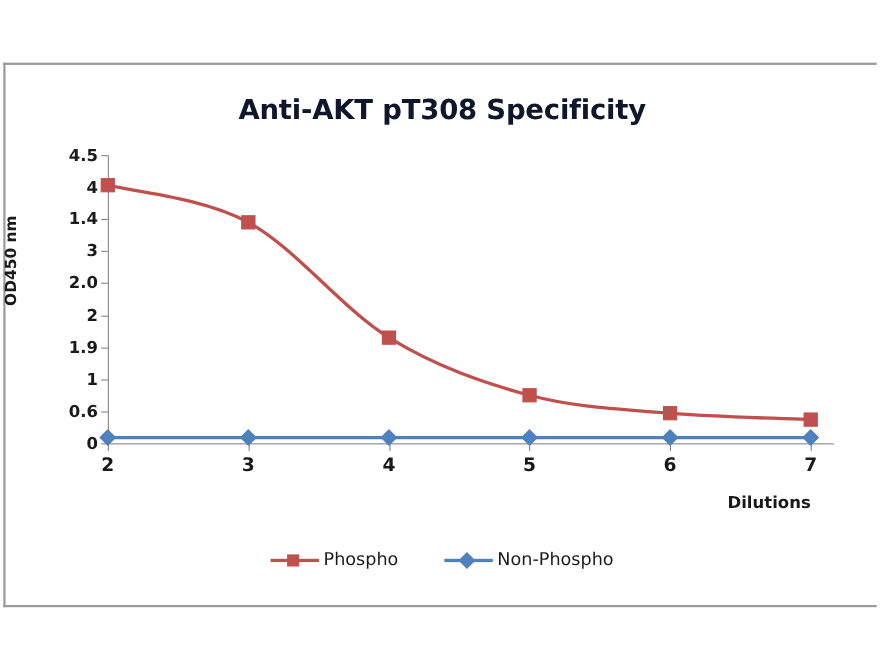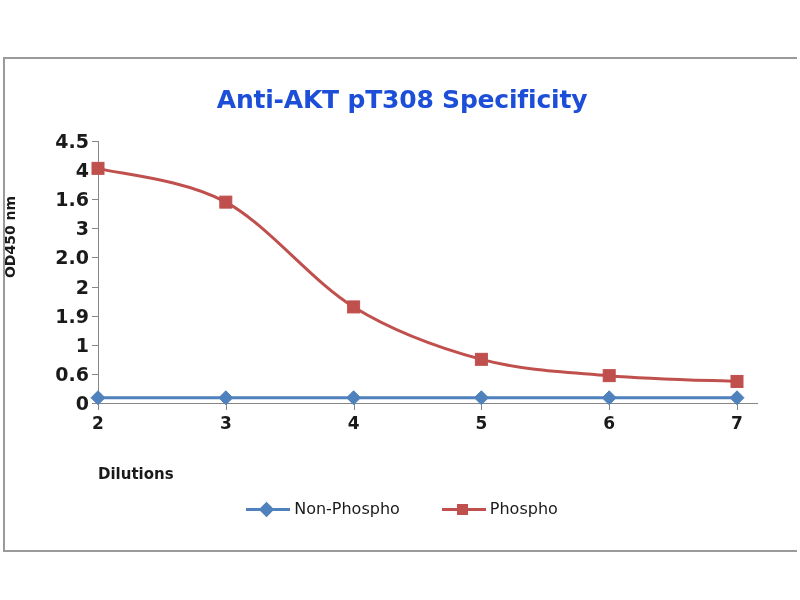--- a/index.html
+++ b/index.html
@@ -34,21 +34,21 @@
     box-sizing: border-box;
   }
   #chart-title {
     position: absolute;
     left: 0;
     top: 26px;
     width: 794px;
     text-align: center;
     font-size: 25px;
     font-weight: bold;
-    color: #1d4ed8;
+    color: #0f172a;
     letter-spacing: -0.2px;
     font-family: "DejaVu Sans", sans-serif;
   }
   
   #plot-area {
     position: absolute;
     left: 93px;   
     top: 82px;    
     width: 639px;
     height: 262px;
@@ -88,21 +88,21 @@
     position: absolute;
     width: 1px;
     height: 6px;
     background: #868686;
     top: 345px;
   }
   .ytick-label {
     position: absolute;
     right: 0;
     text-align: right;
-    font-size: 19px;
+    font-size: 15px;
     color: #1a1a1a;
     font-weight: bold;
     font-family: "DejaVu Sans", sans-serif;
     white-space: nowrap;
     transform: translateY(-50%);
   }
   .ytick-label-wrap {
     position: absolute;
     left: 0;
     width: 84px;
@@ -125,23 +125,23 @@
     font-weight: bold;
     color: #1a1a1a;
     transform: rotate(-90deg);
     transform-origin: center center;
     white-space: nowrap;
     font-family: "DejaVu Sans", sans-serif;
   }
   #x-axis-title {
     position: absolute;
     left: 93px;
-    top: 406px;
+    top: 389px;
     width: 639px;
-    text-align: left;
+    text-align: right;
     font-size: 15px;
     font-weight: bold;
     color: #1a1a1a;
     font-family: "DejaVu Sans", sans-serif;
   }
   #legend {
     position: absolute;
     left: 0;
     top: 440px;
     width: 794px;
@@ -200,21 +200,21 @@
         <div class="ytick-mark" style="top: 82px;"></div>
         <div class="ytick-label-wrap">
           <div class="ytick-label" style="top: 82px;">4.5</div>
         </div>
         <div class="ytick-mark" style="top: 111.111px;"></div>
         <div class="ytick-label-wrap">
           <div class="ytick-label" style="top: 111.111px;">4</div>
         </div>
         <div class="ytick-mark" style="top: 140.222px;"></div>
         <div class="ytick-label-wrap">
-          <div class="ytick-label" style="top: 140.222px;">1.6</div>
+          <div class="ytick-label" style="top: 140.222px;">1.4</div>
         </div>
         <div class="ytick-mark" style="top: 169.333px;"></div>
         <div class="ytick-label-wrap">
           <div class="ytick-label" style="top: 169.333px;">3</div>
         </div>
         <div class="ytick-mark" style="top: 198.444px;"></div>
         <div class="ytick-label-wrap">
           <div class="ytick-label" style="top: 198.444px;">2.0</div>
         </div>
         <div class="ytick-mark" style="top: 227.556px;"></div>
@@ -269,29 +269,29 @@
           <rect x="249.60" y="159.93" width="12" height="12" fill="#C0504D" stroke="#C0504D" stroke-width="1"></rect>
           <rect x="377.40" y="212.33" width="12" height="12" fill="#C0504D" stroke="#C0504D" stroke-width="1"></rect>
           <rect x="505.20" y="228.64" width="12" height="12" fill="#C0504D" stroke="#C0504D" stroke-width="1"></rect>
           <rect x="633.00" y="234.46" width="12" height="12" fill="#C0504D" stroke="#C0504D" stroke-width="1"></rect>
         </svg>
     </div>
 
     <div id="legend">
         <div class="legend-entry">
           <div class="legend-swatch">
+            <div class="lline" style="background: rgb(192, 80, 77);"></div>
+            <div class="lmark" style="background: rgb(192, 80, 77);"></div>
+          </div>
+          <div class="legend-label">Phospho</div>
+        </div>
+        <div class="legend-entry">
+          <div class="legend-swatch">
             <div class="lline" style="background: rgb(79, 129, 189);"></div>
             <div class="lmark" style="background: rgb(79, 129, 189); transform: rotate(45deg);"></div>
           </div>
           <div class="legend-label">Non-Phospho</div>
         </div>
-        <div class="legend-entry">
-          <div class="legend-swatch">
-            <div class="lline" style="background: rgb(192, 80, 77);"></div>
-            <div class="lmark" style="background: rgb(192, 80, 77);"></div>
-          </div>
-          <div class="legend-label">Phospho</div>
-        </div>
       </div>
 
   </div>
 
 </div>
 
 </body></html>

